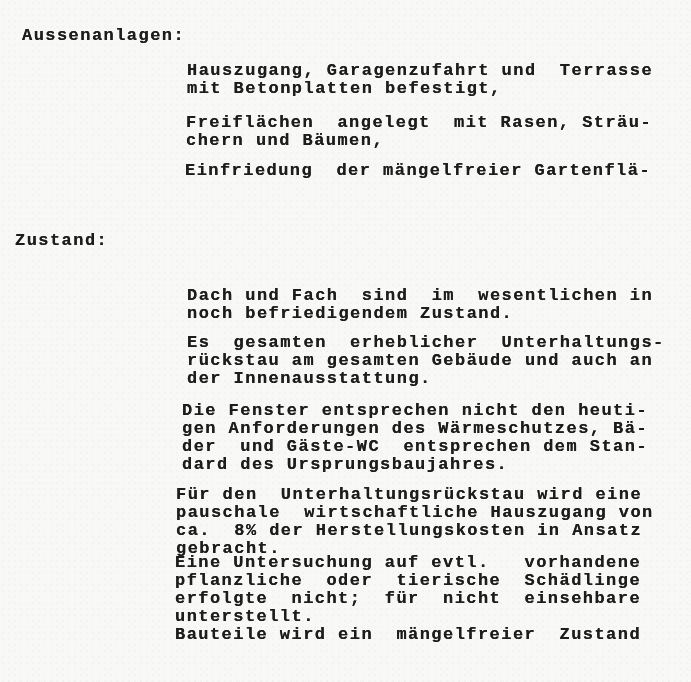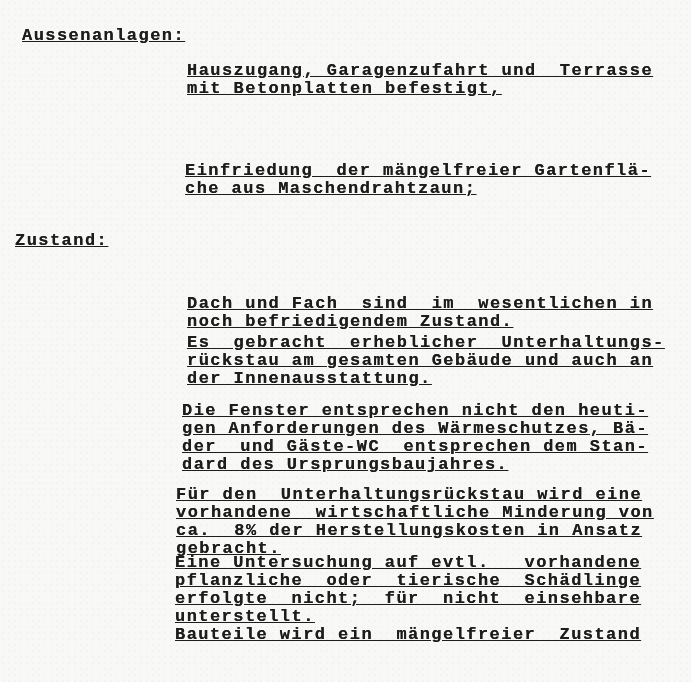--- a/index.html
+++ b/index.html
@@ -24,66 +24,68 @@
     background-position: 0 0, 3px 5px;
     pointer-events: none;
   }
   .hd, .line {
     font-size: 17px;
     font-weight: 700;
     letter-spacing: 1.45px;
     line-height: 18px;
     white-space: pre;
     text-shadow: 0 0 0.6px rgba(25,25,25,0.85);
-    text-decoration: underline;
   }
   .hd   { position: absolute; }
   .para { position: absolute; }
 </style>
 </head>
 <body>
 
 <div class="page">
 
   <div class="hd" style="left:22px; top:27px">Aussenanlagen:</div>
 
   <div class="para" style="left:187px; top:62px">
     <div class="line">Hauszugang, Garagenzufahrt und  Terrasse</div>
     <div class="line">mit Betonplatten befestigt,</div>
   </div>
 
+  <div class="para" style="left:186px; top:114px">
+    <div class="line">Freiflächen  angelegt  mit Rasen, Sträu-</div>
+    <div class="line">chern und Bäumen,</div>
+  </div>
 
   <div class="para" style="left:185px; top:162px">
     <div class="line">Einfriedung  der mängelfreier Gartenflä-</div>
-    <div class="line">che aus Maschendrahtzaun;</div>
   </div>
 
   <div class="hd" style="left:15px; top:232px">Zustand:</div>
 
-  <div class="para" style="left:187px; top:295px">
+  <div class="para" style="left:187px; top:287px">
     <div class="line">Dach und Fach  sind  im  wesentlichen in</div>
     <div class="line">noch befriedigendem Zustand.</div>
   </div>
 
   <div class="para" style="left:187px; top:334px">
-    <div class="line">Es  gebracht  erheblicher  Unterhaltungs-</div>
+    <div class="line">Es  gesamten  erheblicher  Unterhaltungs-</div>
     <div class="line">rückstau am gesamten Gebäude und auch an</div>
     <div class="line">der Innenausstattung.</div>
   </div>
 
   <div class="para" style="left:182px; top:402px">
     <div class="line">Die Fenster entsprechen nicht den heuti-</div>
     <div class="line">gen Anforderungen des Wärmeschutzes, Bä-</div>
     <div class="line">der  und Gäste-WC  entsprechen dem Stan-</div>
     <div class="line">dard des Ursprungsbaujahres.</div>
   </div>
 
   <div class="para" style="left:176px; top:486px">
     <div class="line">Für den  Unterhaltungsrückstau wird eine</div>
-    <div class="line">vorhandene  wirtschaftliche Minderung von</div>
+    <div class="line">pauschale  wirtschaftliche Hauszugang von</div>
     <div class="line">ca.  8% der Herstellungskosten in Ansatz</div>
     <div class="line">gebracht.</div>
   </div>
 
   <div class="para" style="left:175px; top:554px">
     <div class="line">Eine Untersuchung auf evtl.   vorhandene</div>
     <div class="line">pflanzliche  oder  tierische  Schädlinge</div>
     <div class="line">erfolgte  nicht;  für  nicht  einsehbare</div>
     <div class="line">unterstellt.</div>
     <div class="line">Bauteile wird ein  mängelfreier  Zustand</div>

